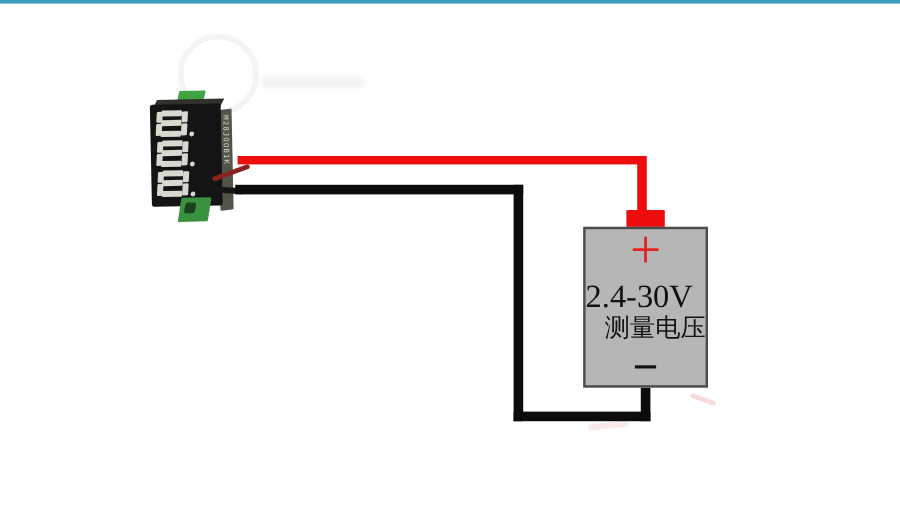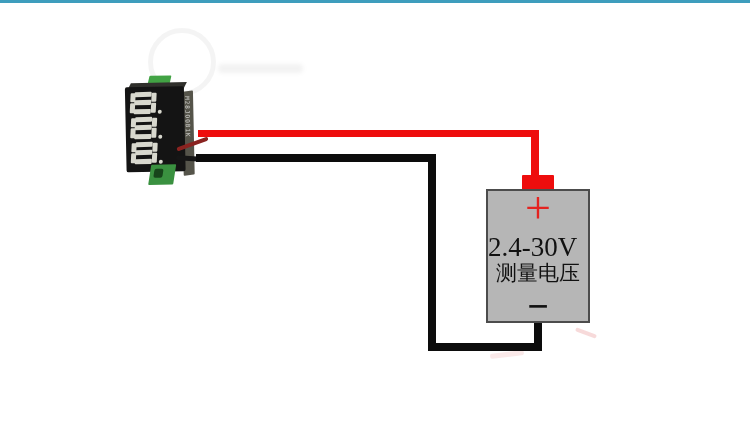--- a/index.html
+++ b/index.html
@@ -67,21 +67,21 @@
   .blk-h-b {left:428px;top:343px;width:114px;height:8px;background:#0c0c0c;}
   .blk-v-r {left:534px;top:323px;width:8px;height:28px;background:#0c0c0c;}
 
   
   .battery{position:absolute;left:486px;top:189px;width:104px;height:134px;
     background:#b6b6b6;border:2px solid #4c4c4c;box-sizing:border-box;}
   .battery .plus{position:absolute;left:0;right:0;top:-6px;text-align:center;
     font-size:46px;line-height:1;color:#e42320;font-family:"Liberation Serif", serif;}
   .battery .range{position:absolute;left:0;right:0;top:42px;text-align:left;
     font-size:27px;line-height:1.05;color:#111;font-family:Liberation Serif, serif;}
-  .battery .caption{position:absolute;left:0;right:0;top:71px;text-align:center;
+  .battery .caption{position:absolute;left:0;right:0;top:71px;text-align:right;
     font-size:21px;line-height:1.05;color:#111;font-family:"Liberation Serif", serif;}
   .battery .minus{position:absolute;left:0;right:0;top:96px;text-align:center;
     font-size:38px;line-height:1;font-weight:bold;color:#111;font-family:"Liberation Serif", serif;}
 </style>
 </head>
 <body>
 
 <div class="stage">
 
   <div class="top-line"></div>

